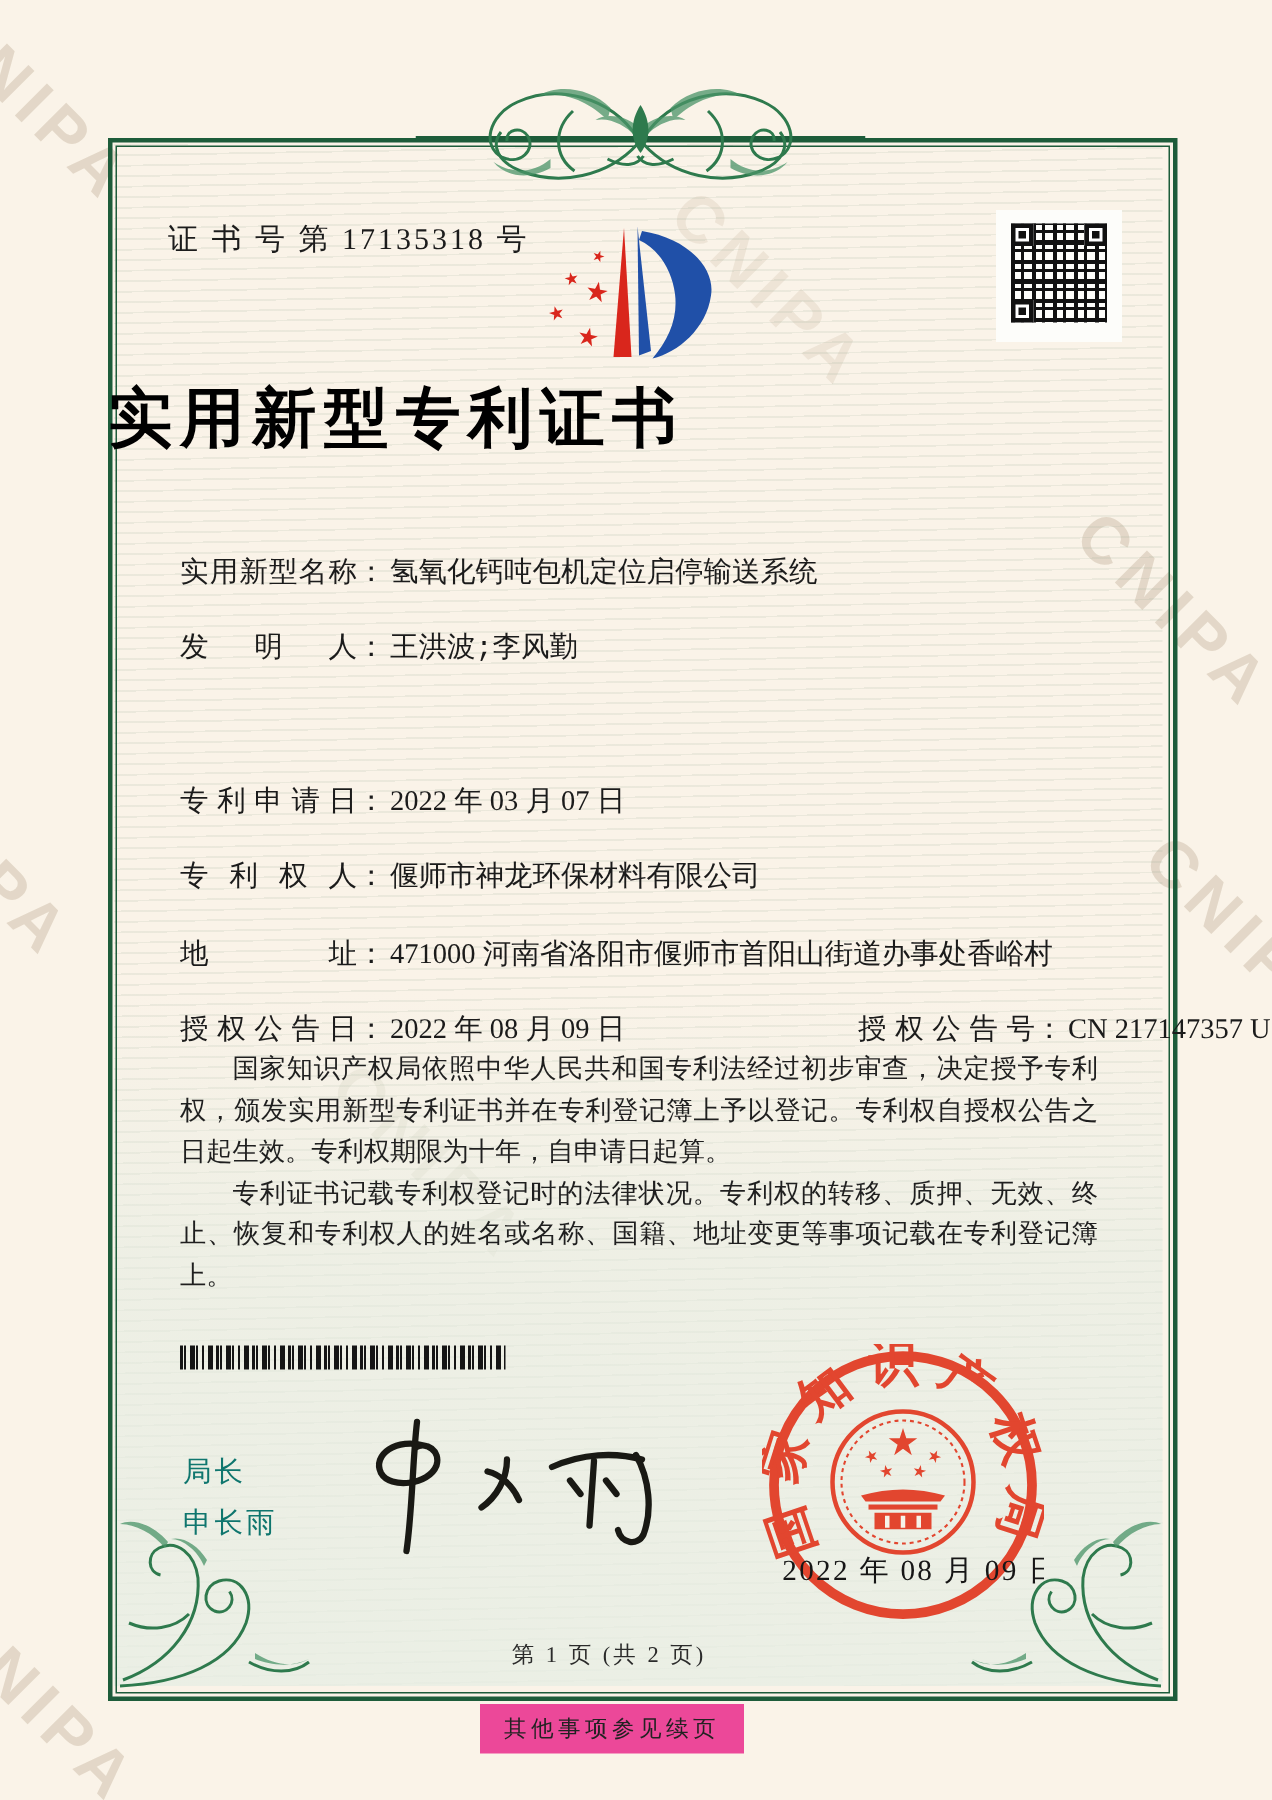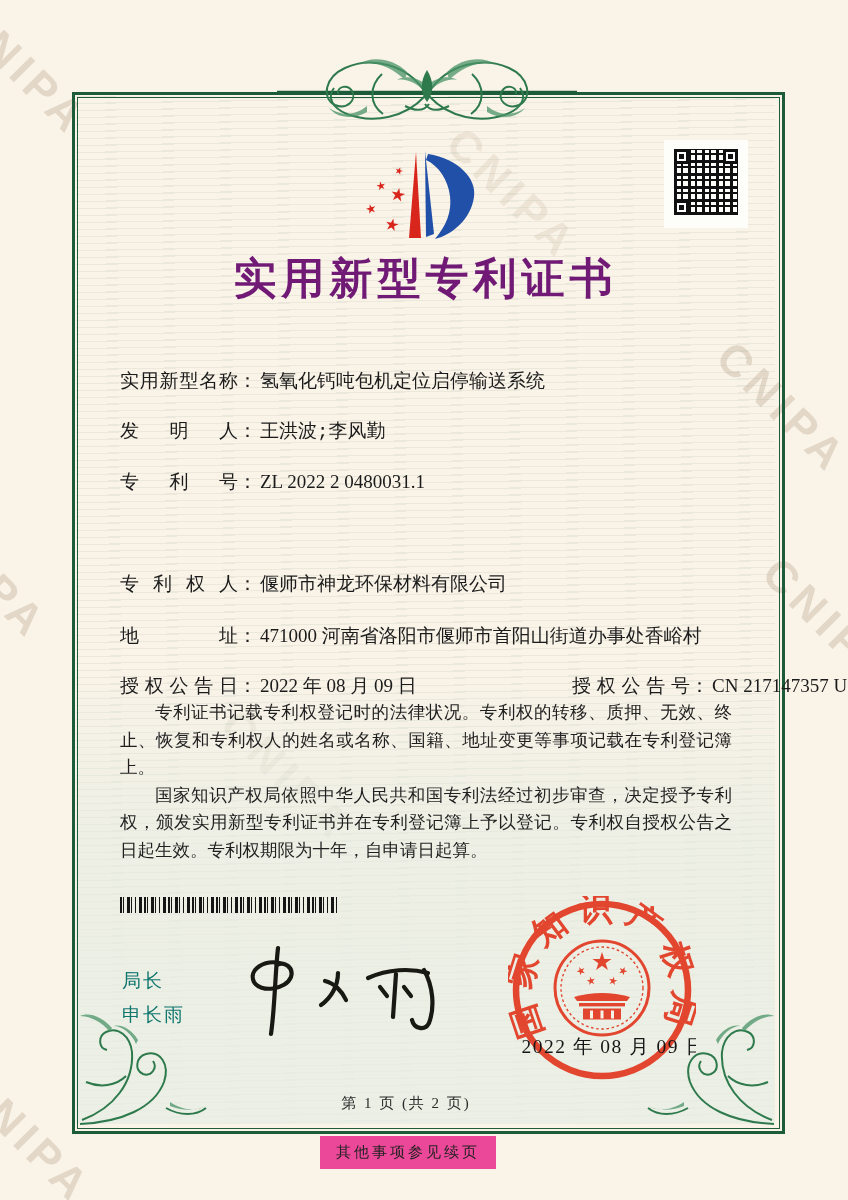--- a/index.html
+++ b/index.html
@@ -12,22 +12,22 @@
       transform-origin:left top;white-space:nowrap;pointer-events:none;}
   
   .frame{position:absolute;left:72px;top:92px;width:707px;height:1036px;border:3px solid #1d5c3a;}
   .frame::after{content:"";position:absolute;inset:2px;border:1px solid #1d5c3a;}
   .waves{position:absolute;left:76px;top:96px;width:699px;height:1028px;
     background:
       linear-gradient(180deg, rgba(246,243,233,0) 0%, rgba(242,242,232,0) 55%,
                       rgba(228,236,226,.55) 72%, rgba(231,238,228,.8) 100%),
       repeating-linear-gradient(179deg, rgba(150,170,148,.15) 0 1.2px, rgba(0,0,0,0) 1.2px 7px);}
   .certno{position:absolute;left:112px;top:146px;font-size:20px;letter-spacing:2px;color:#1c1c1c;}
-  .title{position:absolute;left:72px;top:250px;width:707px;text-align:center;
-         font-size:43px;font-weight:700;letter-spacing:5px;color:#701a75;}
+  .title{position:absolute;left:72px;top:250px;width:707px;text-align:left;
+         font-size:43px;font-weight:700;letter-spacing:5px;color:#000000;}
   .row{position:absolute;left:120px;font-size:19px;white-space:nowrap;margin-top:12px;}
   .lbl{display:inline-block;width:118px;text-align:justify;text-align-last:justify;vertical-align:top;}
   .cln{display:inline-block;width:16px;}
   .val{margin-left:6px;}
   .grant2{position:absolute;left:452px;top:0;}
   .paras{position:absolute;left:120px;top:699px;width:612px;font-size:17.5px;
          line-height:27.6px;color:#1f1f1f;text-align:justify;}
   .paras p{margin:0;text-indent:2em;}
   .barcode{position:absolute;left:120px;top:897px;width:217px;height:16px;
     background:repeating-linear-gradient(90deg,#151515 0 2px,transparent 2px 3px,
@@ -96,20 +96,21 @@
         <path d="M34,18 C24,6 10,2 2,6 C12,6 24,12 32,22 Z"></path>
         <path d="M92,92 C104,100 118,102 128,96 C116,102 102,100 92,96 Z"></path>
         <path d="M60,30 C54,20 44,14 36,16 C44,16 54,24 58,34 Z"></path>
       </g>
     </g>
   </svg>
   <svg class="abs" style="left:626px;top:1010px;width:150px;height:118px;" viewBox="0 0 150 118">
     <use href="#cnr" transform="translate(150,0) scale(-1,1)"></use>
   </svg>
 
+  <div class="certno">证 书 号 第 17135318 号</div>
 
   <div class="qrbox">
     <div class="qr">
       <div class="fp" style="left:0;top:0;"></div>
       <div class="fp" style="right:0;top:0;"></div>
       <div class="fp" style="left:0;bottom:0;"></div>
     </div>
   </div>
 
   <svg class="abs" style="left:358px;top:140px;width:126px;height:112px;" viewBox="0 0 126 112">
@@ -129,39 +130,39 @@
   </svg>
 
   <div class="title">实用新型专利证书</div>
 
   <div class="row" style="top:356px;">
     <span class="lbl">实用新型名称</span><span class="cln">：</span><span class="val">氢氧化钙吨包机定位启停输送系统</span>
   </div>
   <div class="row" style="top:406px;font-family:Liberation Mono, monospace;">
     <span class="lbl">发明人</span><span class="cln">：</span><span class="val">王洪波;李风勤</span>
   </div>
-  <div class="row" style="top:457px;">
-    <span class="lbl">专利号</span><span class="cln">：</span><span class="val">ZL 2022 2 0480031.1</span>
+  <div class="row" style="top:509px;">
+    <span class="lbl">专利申请日</span><span class="cln">：</span><span class="val">2022 年 03 月 07 日</span>
   </div>
   <div class="row" style="top:559px;">
     <span class="lbl">专利权人</span><span class="cln">：</span><span class="val">偃师市神龙环保材料有限公司</span>
   </div>
   <div class="row" style="top:611px;">
     <span class="lbl">地址</span><span class="cln">：</span><span class="val">471000 河南省洛阳市偃师市首阳山街道办事处香峪村</span>
   </div>
   <div class="row" style="top:661px;width:612px;">
     <span class="lbl">授权公告日</span><span class="cln">：</span><span class="val">2022 年 08 月 09 日</span>
     <span class="grant2">
       <span class="lbl">授权公告号</span><span class="cln">：</span><span class="val">CN 217147357 U</span>
     </span>
   </div>
 
   <div class="paras">
+    <p>国家知识产权局依照中华人民共和国专利法经过初步审查，决定授予专利权，颁发实用新型专利证书并在专利登记簿上予以登记。专利权自授权公告之日起生效。专利权期限为十年，自申请日起算。</p>
     <p>专利证书记载专利权登记时的法律状况。专利权的转移、质押、无效、终止、恢复和专利权人的姓名或名称、国籍、地址变更等事项记载在专利登记簿上。</p>
-    <p>国家知识产权局依照中华人民共和国专利法经过初步审查，决定授予专利权，颁发实用新型专利证书并在专利登记簿上予以登记。专利权自授权公告之日起生效。专利权期限为十年，自申请日起算。</p>
   </div>
 
   <div class="barcode"></div>
 
   <div class="officer" style="top:968px;">局长</div>
   <div class="officer" style="top:1002px;">申长雨</div>
 
   <svg class="abs" style="left:234px;top:940px;width:220px;height:100px;" viewBox="0 0 220 100">
     <g fill="none" stroke="#191914" stroke-width="4.2" stroke-linecap="round">
       <path d="M44,8 C41,34 41,66 37,94"></path>

